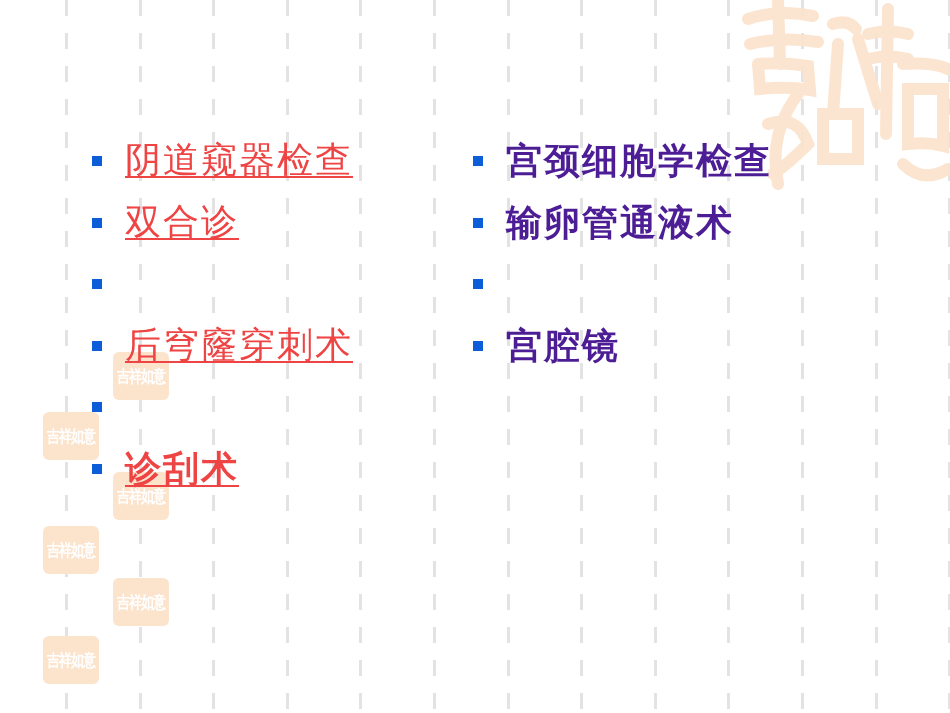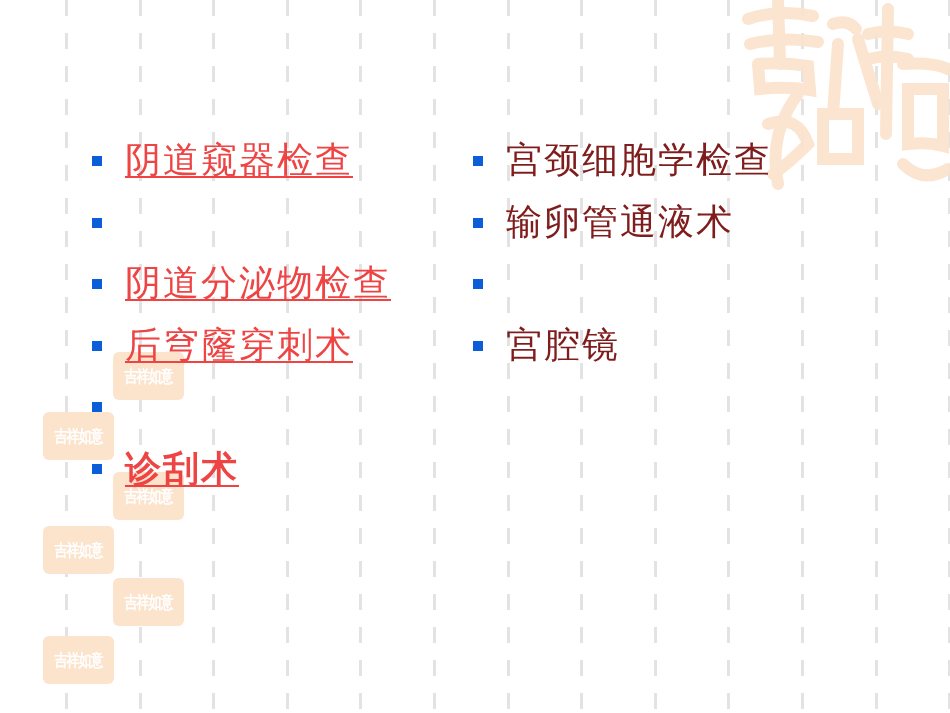--- a/index.html
+++ b/index.html
@@ -14,21 +14,21 @@
         repeating-linear-gradient(to bottom, #e3e3e3 0px, #e3e3e3 16px, transparent 16px, transparent 33px);
       -webkit-mask-image: repeating-linear-gradient(to right, transparent 0px, transparent 65px, #000 65px, #000 68px, transparent 68px, transparent 73.6px);
       mask-image: repeating-linear-gradient(to right, transparent 0px, transparent 65px, #000 65px, #000 68px, transparent 68px, transparent 73.6px);
       z-index: 0;
     }
     .watermark-big {
       position: absolute; left: 738px; top: -6px; width: 215px; height: 200px;
       z-index: 1; opacity: 0.9;
     }
     .stamp {
-      position: absolute; width: 71px; height: 48px; z-index: 1;
+      position: absolute; width: 56px; height: 48px; z-index: 1;
       background: #fbe3cc; border-radius: 6px;
       display: flex; align-items: center; justify-content: center;
       color: #fff; font-size: 13px; line-height: 1; font-weight: bold;
       letter-spacing: -1px; overflow: hidden;
     }
     .stamp span { display:block; transform: scaleY(1.3); }
     .col {
       position: absolute; top: 138px; z-index: 2;
       list-style: none; margin: 0; padding: 0;
     }
@@ -39,21 +39,21 @@
     }
     .bullet {
       width: 10px; height: 10px; background: #0b5ed7;
       margin-top: 18px; margin-right: 23px; flex: 0 0 auto;
     }
     .label {
       font-size: 36px; line-height: 44px; letter-spacing: 2px; white-space: nowrap;
     }
     .label.link { color: #ef4444; text-decoration: underline; text-decoration-thickness: 2px; text-underline-offset: 4px; }
     .label.link.bold { font-weight: bold; text-align: right; }
-    .label.plain { color: #7f1d1d; font-weight: normal; }
+    .label.plain { color: #4c1d95; font-weight: bold; }
   </style>
 </head>
 <body>
 
 <div class="dashes"></div>
 
 <svg class="watermark-big" viewBox="0 0 215 200">
   <g fill="none" stroke="#fbe3cc" stroke-width="12" stroke-linecap="round">
     <path d="M10 25 Q40 15 75 22"></path>
     <path d="M40 5 L42 70"></path>
@@ -93,24 +93,24 @@
     <span>吉祥如意</span>
   </div>
 
 <ul class="col left">
   <li class="item">
     <span class="bullet"></span>
     <a class="label link">阴道窥器检查</a>
   </li>
   <li class="item">
     <span class="bullet"></span>
+    <a class="label link">双合诊</a>
   </li>
   <li class="item">
     <span class="bullet"></span>
-    <a class="label link">阴道分泌物检查</a>
   </li>
   <li class="item">
     <span class="bullet"></span>
     <a class="label link">后穹窿穿刺术</a>
   </li>
   <li class="item">
     <span class="bullet"></span>
   </li>
   <li class="item">
     <span class="bullet"></span>

